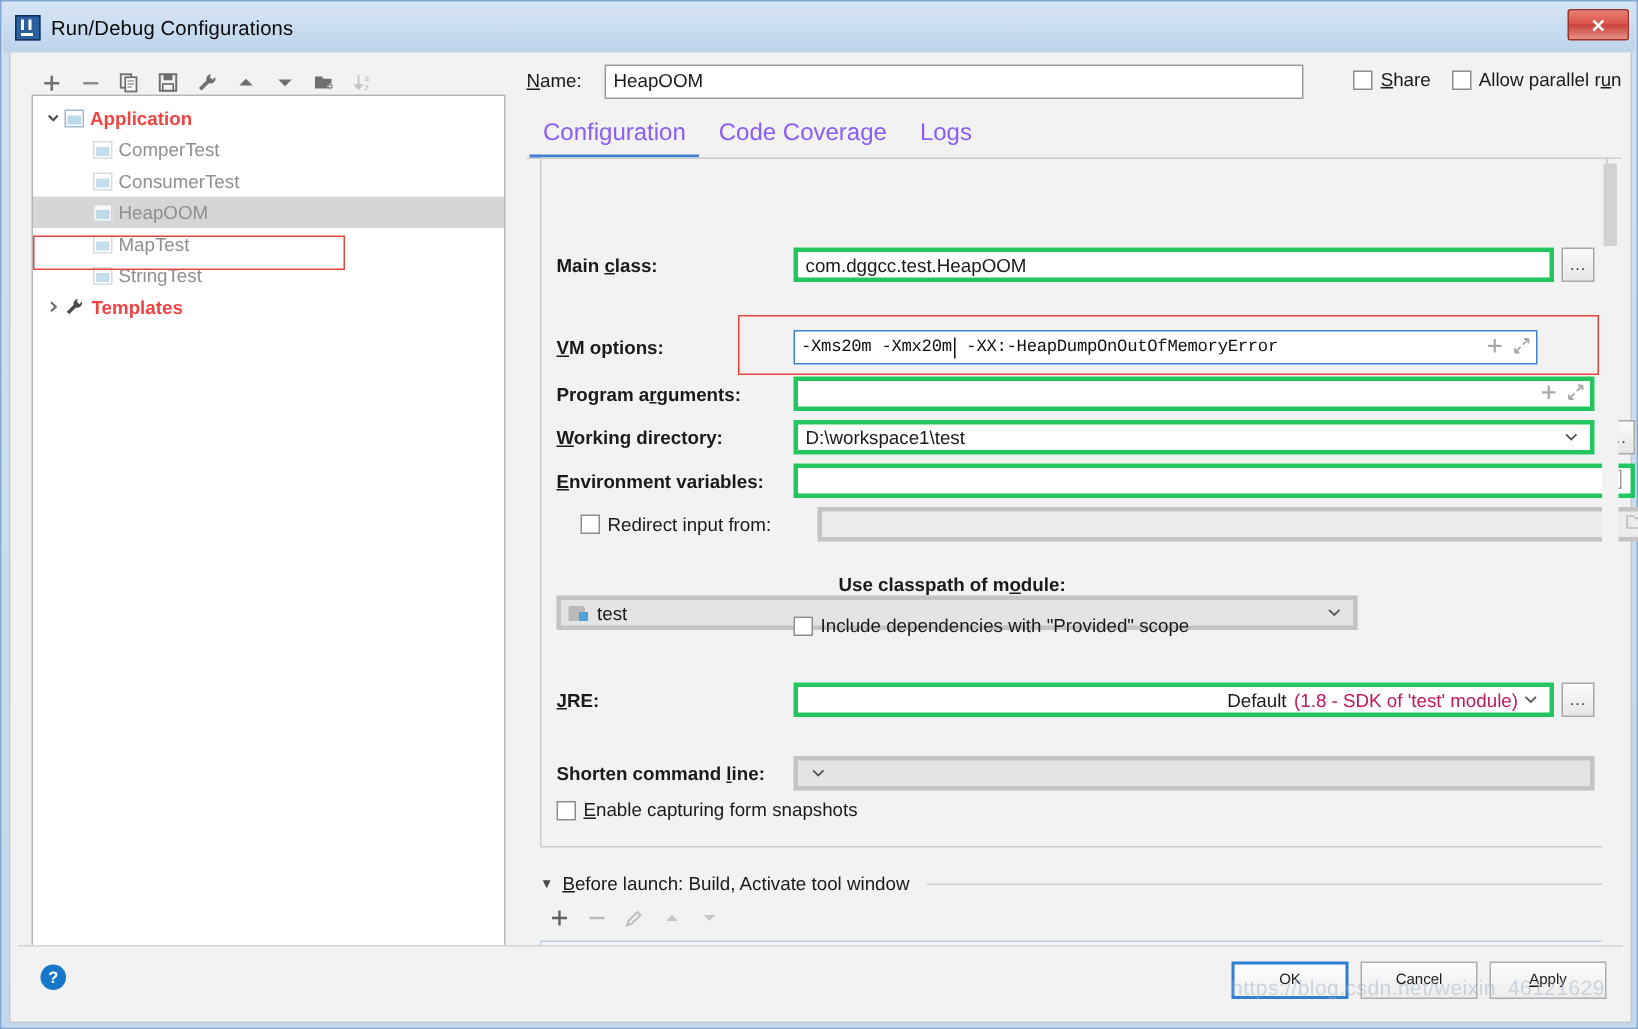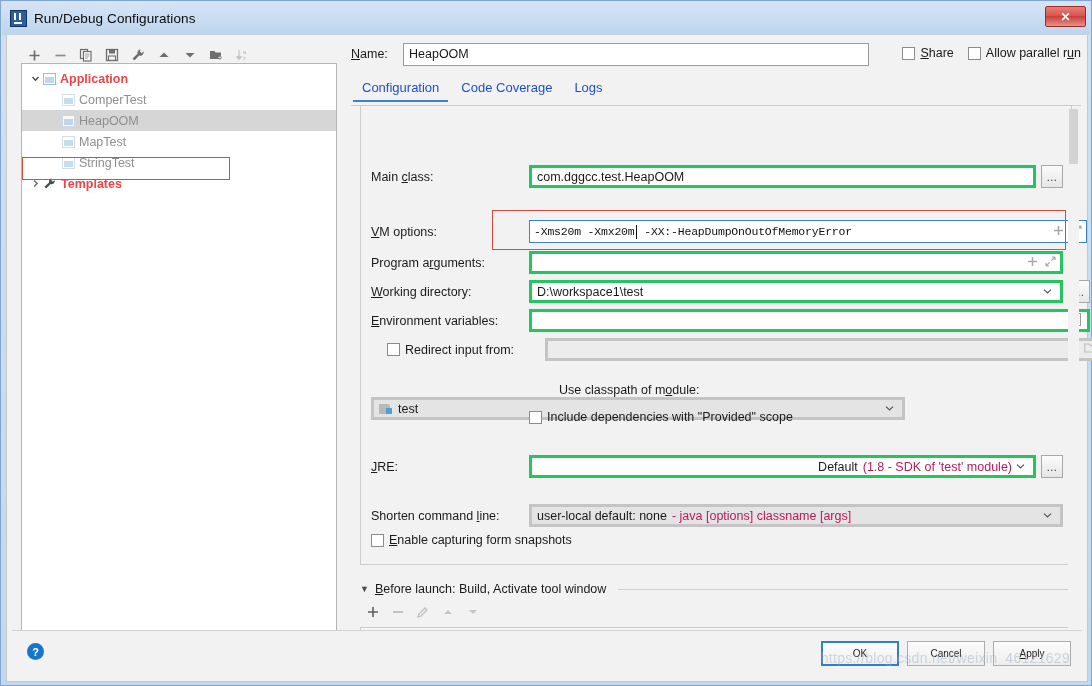--- a/index.html
+++ b/index.html
@@ -201,25 +201,25 @@
 
   
   .tabs {
     position: absolute;
     left: 0; top: 40px;
     width: 730px; height: 28px;
     display: flex; align-items: flex-start;
     border-bottom: 1px solid #d0d0d0;
   }
   .tab {
-    font-size: 13px;
+    font-size: 16px;
     padding: 3px 11px 7px 11px;
     cursor: pointer;
     position: relative;
-    color: #1d4ed8;
+    color: #8b5cf6;
   }
   .tab.active::after {
     content:"";
     position:absolute; left:2px; right:2px; bottom:0;
     height: 2px; background:#3c82d4;
   }
 
   
   .form-card {
     position: absolute;
@@ -227,21 +227,21 @@
     width: 712px; height: 460px;
     background: #f2f2f2;
     border: 1px solid #cccccc;
     box-sizing: border-box;
   }
   .frow {
     position: absolute;
     display: flex; align-items: center;
     font-size: 12.5px;
   }
-  .flabel { white-space: nowrap; }
+  .flabel { white-space: nowrap; font-weight: bold; }
   .finput {
     height: 23px;
     border: 3px solid #22c55e;
     background: #fff;
     box-sizing: border-box;
     padding: 0 5px;
     display: flex; align-items: center;
     font-size: 12.5px;
     color: #1a1a1a;
   }
@@ -487,20 +487,25 @@
         <div class="app-icon"></div>
         <span class="tree-label bold">Application</span>
       </div>
 
       <div class="tree-row">
         <div class="tree-indent"></div>
         <div class="app-icon dim"></div>
         <span class="tree-label muted">ComperTest</span>
       </div>
 
+      <div class="tree-row">
+        <div class="tree-indent"></div>
+        <div class="app-icon dim"></div>
+        <span class="tree-label muted">ConsumerTest</span>
+      </div>
 
       <div class="tree-row selected" style="width:100%;">
         <div class="tree-indent"></div>
         <div class="app-icon dim"></div>
         <span class="tree-label muted">HeapOOM</span>
       </div>
 
       <div class="tree-row">
         <div class="tree-indent"></div>
         <div class="app-icon dim"></div>
@@ -558,21 +563,21 @@
         <div class="frow" style="left:10px; top:59px;">
           <div class="flabel" style="width:158px;">Main <span class="u">c</span>lass:</div>
           <div class="finput" style="width:507px;">
             <span>com.dggcc.test.HeapOOM</span>
           </div>
           <div class="ellipsis-btn" style="margin-left:5px;">...</div>
         </div>
 
         <div class="frow" style="left:10px; top:114px;">
           <div class="flabel" style="width:158px;"><span class="u">V</span>M options:</div>
-          <div class="vm-field" style="width:558px;">
+          <div class="vm-field" style="width:496px;">
             <span class="vm-text">-Xms20m -Xmx20m</span>
               <span class="caret"></span>
               <span class="vm-text"> -XX:-HeapDumpOnOutOfMemoryError</span>
             <span class="field-actions">
               <span>
                 <svg width="11" height="11" viewBox="0 0 11 11">
                     <path d="M5.5 1v9M1 5.5h9" stroke="#a8a8a8" stroke-width="1.5"></path>
                   </svg>
               </span>
               <span>
@@ -678,24 +683,20 @@
                   <path d="M1 1.6 4.5 5 8 1.6" stroke="#555" stroke-width="1.2" fill="none"></path>
                 </svg>
             </span>
           </div>
           <div class="ellipsis-btn" style="margin-left:5px;">...</div>
         </div>
 
         <div class="frow" style="left:10px; top:398px;">
           <div class="flabel" style="width:158px;">Shorten command <span class="u">l</span>ine:</div>
           <div class="finput grey" style="width:534px; justify-content:space-between;">
-            <span style="display:flex;align-items:center;gap:5px;">
-              <span>user-local default: none</span>
-              <span class="mono-hint">- java [options] classname [args]</span>
-            </span>
             <span class="combo-arrow">
               <svg width="9" height="7" viewBox="0 0 9 7">
                   <path d="M1 1.6 4.5 5 8 1.6" stroke="#555" stroke-width="1.2" fill="none"></path>
                 </svg>
             </span>
           </div>
         </div>
 
         <div class="frow" style="left:10px; top:427px;">
           <label class="chk-wrap">

